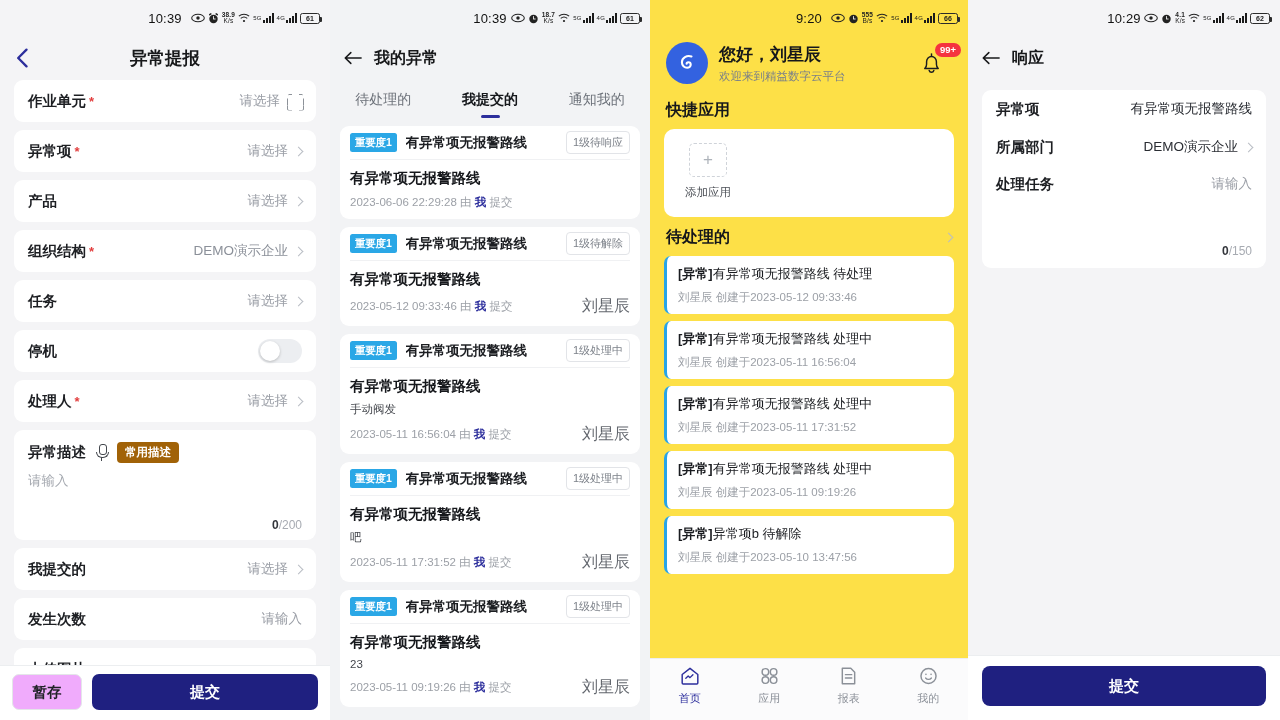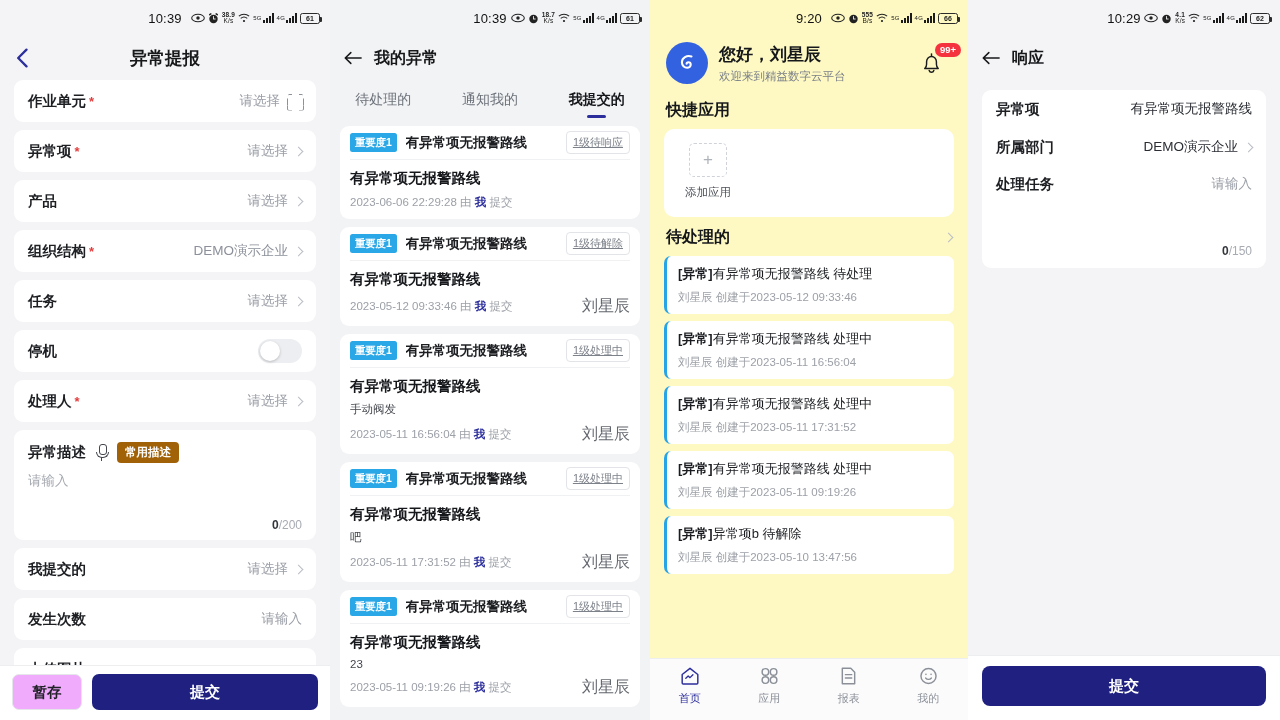--- a/index.html
+++ b/index.html
@@ -8,21 +8,21 @@
     background: #ffffff;
     font-family: "Liberation Sans", "DejaVu Sans", sans-serif;
     overflow: hidden;
   }
   .stage { position: relative; width: 1280px; height: 528px; display: flex; }
 
   
   .panel { position: relative; height: 720px; overflow: hidden; background: #f4f5f7; flex: 0 0 auto; }
   .p1 { width: 330px; background: #f4f4f6; }
   .p2 { width: 320px; background: #f2f3f5; }
-  .p3 { width: 318px; background: #fef9c3; }
+  .p3 { width: 318px; background: #fde047; }
   .p4 { width: 312px; background: #f4f4f6; }
 
   
   .statusbar {
     height: 36px; display: flex; align-items: center; justify-content: center;
     position: relative; font-size: 12.5px; color: #1b1b1b; letter-spacing: .2px;
   }
   .statusbar .clock { font-size: 13px; font-weight: 400; color: #111; }
   .sb-right {
     position: absolute; right: 10px; top: 0; height: 36px;
@@ -153,21 +153,21 @@
   .prio {
     background: #2aa7e6; color: #fff; font-size: 10.5px; font-weight: 700;
     padding: 2.5px 5px; border-radius: 2.5px; white-space: nowrap; letter-spacing: -.2px;
   }
   .lhead-title {
     flex: 1 1 auto; font-size: 13.5px; font-weight: 700; color: #1c1e22;
     overflow: hidden; white-space: nowrap; text-overflow: ellipsis;
   }
   .pill {
     border: 1px solid #e2e4e8; border-radius: 4px; color: #7d828a; font-size: 11px;
-    padding: 3px 6px; white-space: nowrap; text-decoration: underline;
+    padding: 3px 6px; white-space: nowrap;
   }
   .lbody-title { font-size: 14.5px; font-weight: 700; color: #16181c; margin-top: 9px; }
   .lbody-sub { font-size: 11.5px; color: #43464c; margin-top: 6px; }
   .lfoot { display: flex; align-items: center; justify-content: space-between; margin-top: 7px; }
   .lfoot-left { font-size: 11.5px; color: #9ca0a7; }
   .lfoot-left b { color: #2c2e9c; font-weight: 700; }
   .lfoot-right { font-size: 16px; color: #63676e; }
 
   
   .home-head { display: flex; align-items: center; padding: 6px 16px 10px; gap: 11px; }
@@ -468,25 +468,25 @@
             <path d="M7.6 1 1.4 7l6.2 6M1.6 7H19" fill="none" stroke="#17181a" stroke-width="1.7" stroke-linecap="round" stroke-linejoin="round"></path>
           </svg>
       </span>
       <span class="nav-title-left">我的异常</span>
     </div>
 
     <div class="tabs">
       <div class="tab">
           <span>待处理的</span>
         </div>
+      <div class="tab active">
+          <span>我提交的</span>
+        </div>
       <div class="tab">
           <span>通知我的</span>
-        </div>
-      <div class="tab active">
-          <span>我提交的</span>
         </div>
     </div>
 
     <div class="list">
       <div class="lcard">
         <div class="lhead">
           <span class="prio">重要度1</span>
           <span class="lhead-title">有异常项无报警路线</span>
           <span class="pill">1级待响应</span>
         </div>

